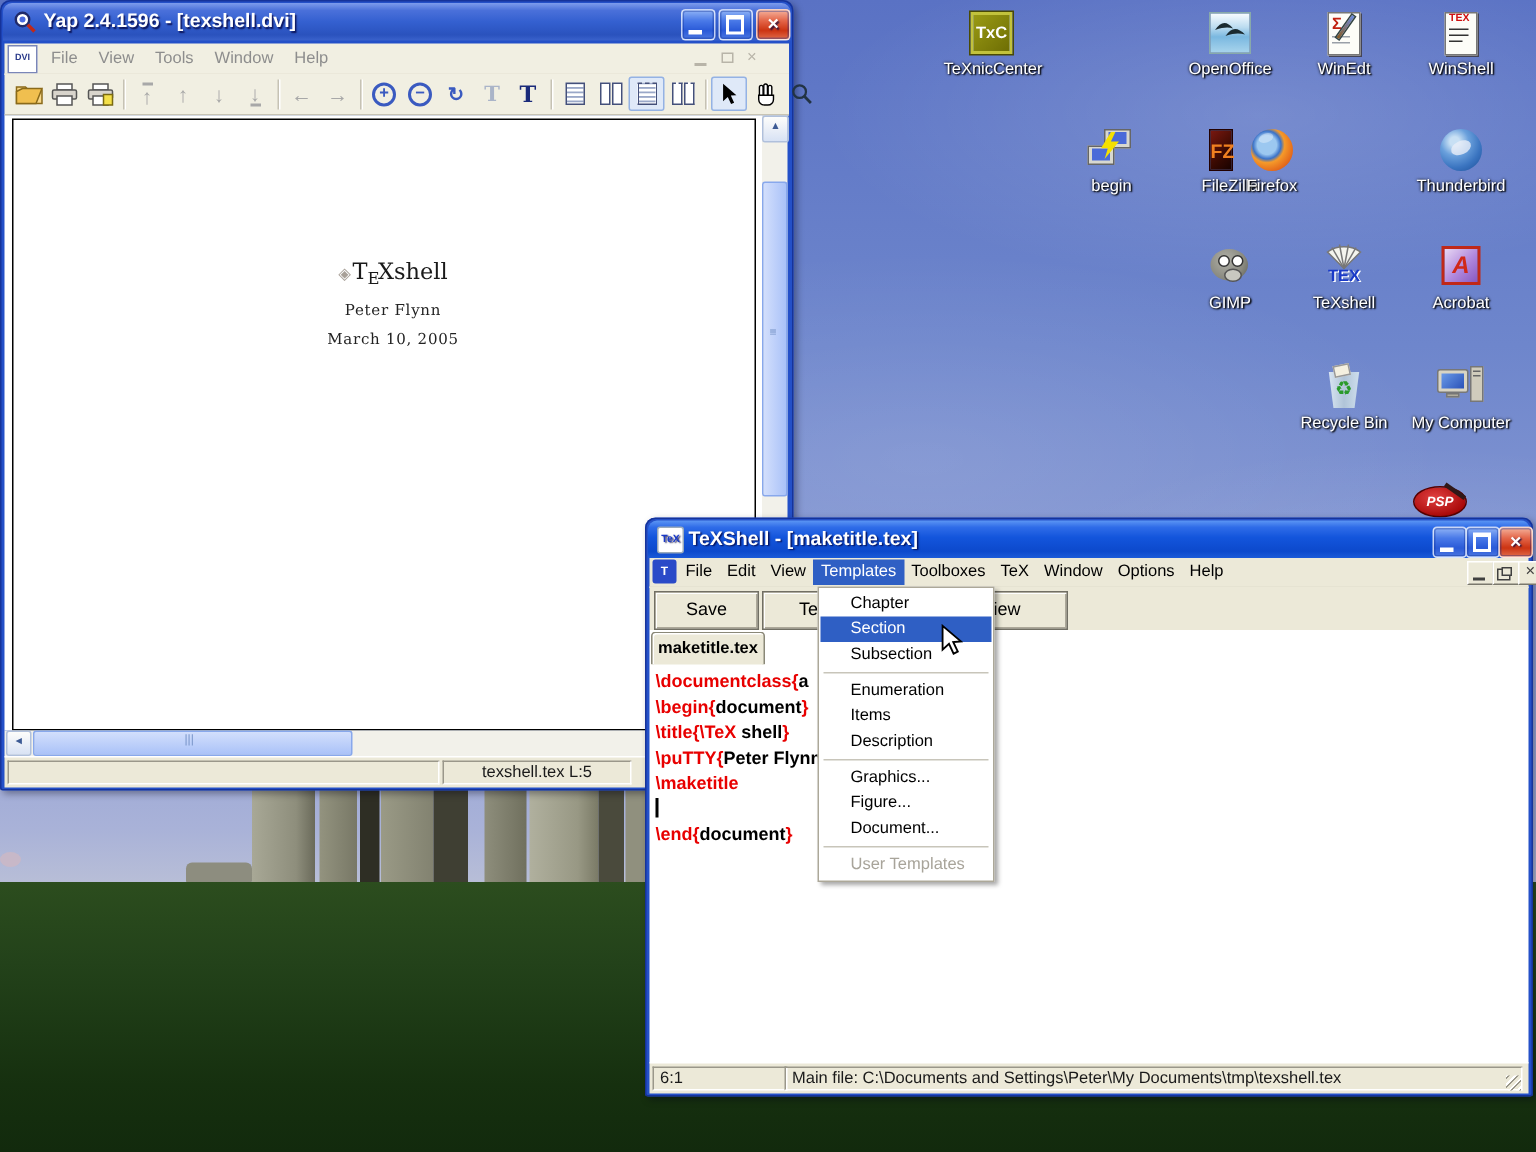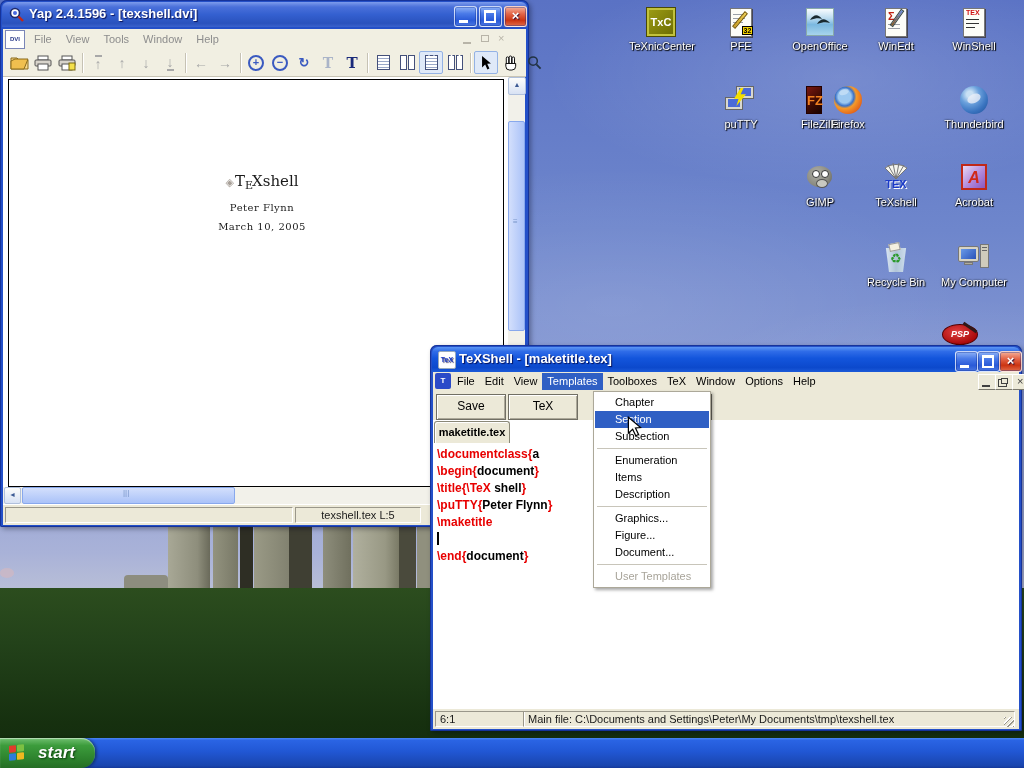--- a/index.html
+++ b/index.html
@@ -59,21 +59,21 @@
   .zoomc{width:12px;height:12px;border:2px solid #3a5ac0;border-radius:50%;color:#3a5ac0;
     font-weight:bold;font-size:11px;line-height:10px;text-align:center;}
   .pgico{width:11px;height:13px;border:1px solid #44507a;background:#fff;
     background-image:linear-gradient(#9aa8c8 1px,transparent 1px);background-size:100% 3px;background-position:0 2px;}
   .pgico2{display:flex;gap:1px;}
   .pgico2 div{width:5px;height:13px;border:1px solid #44507a;background:#fff;}
   
   .classic-btn{position:absolute;height:24px;background:#ece9d8;border:1px solid #716f64;
     box-shadow:inset 1px 1px 0 #fff,inset -1px -1px 0 #aca899;
     font-size:12px;text-align:center;color:#000;}
-  .tpl-menu{position:absolute;background:#fff;border:1px solid #aca899;box-shadow:2px 2px 3px rgba(0,0,0,.35);padding:2px 1px;margin-left:48px;}
+  .tpl-menu{position:absolute;background:#fff;border:1px solid #aca899;box-shadow:2px 2px 3px rgba(0,0,0,.35);padding:2px 1px;}
   .tpl-item{height:17px;line-height:17px;padding-left:20px;padding-right:8px;font-size:11px;color:#000;white-space:nowrap;}
   .tpl-item.sel{background:#2f5fc4;color:#fff;}
   .tpl-item.dis{color:#a8a49a;}
   .tpl-sep{height:1px;background:#c8c5ba;margin:3px 2px;}
   .ed-line{height:17px;line-height:17px;font-size:12px;font-weight:bold;white-space:pre;}
   .seg-cmd{color:#e80000;} .seg-txt{color:#000;}
   .caret{display:inline-block;width:2px;height:13px;background:#000;vertical-align:-2px;}
   .statusbar{position:absolute;background:#ece9d8;border-top:1px solid #fff;}
   .spane{position:absolute;top:2px;bottom:2px;border:1px solid;border-color:#9a978a #fff #fff #9a978a;
     font-size:11px;color:#1a1a1a;line-height:15px;white-space:nowrap;overflow:hidden;}
@@ -116,31 +116,20 @@
   <div class="stone" style="left:399px;top:508px;width:17px;height:88px;background:#4a4a3c;"></div>
   <div class="stone" style="left:417px;top:512px;width:14px;height:84px;background:#90907e;"></div>
   <div id="grass"></div>
 
   <div class="dicon" style="left:624px;top:6px;">
     <div class="art">
       <div class="sq" style="left:2px;top:2px;width:28px;height:28px;background:linear-gradient(135deg,#9a9a14,#6e6e04);border:2px solid #c2c23c;outline:1px solid #4a4a04;color:#fff;font-weight:bold;font-size:11px;line-height:24px;text-align:center;">TxC</div>
     </div>
     <div class="lbl">TeXnicCenter</div>
   </div>
-  <div class="dicon" style="left:703px;top:6px;">
-    <div class="art">
-      <div class="page"></div>
-      <div class="pline" style="left:9px;width:12px;top:8px;"></div>
-        <div class="pline" style="left:9px;width:12px;top:12px;"></div>
-        <div class="pline" style="left:9px;width:10px;top:16px;"></div>
-      <div class="sq" style="left:14px;top:4px;width:4px;height:20px;background:linear-gradient(#f4d24a,#c89a1a);transform:rotate(40deg);border:1px solid #7a5a00;"></div>
-      <div class="sq" style="left:18px;top:20px;width:11px;height:9px;background:#f4d200;border:1px solid #000;font-size:7px;font-weight:bold;line-height:8px;text-align:center;color:#000;">32</div>
-    </div>
-    <div class="lbl">PFE</div>
-  </div>
   <div class="dicon" style="left:782px;top:6px;">
     <div class="art">
       <div class="sq" style="left:3px;top:2px;width:28px;height:28px;background:linear-gradient(180deg,#f8fcff 0%,#bcdcf0 35%,#7ab8e0 60%,#a8d4ec 100%);border:1px solid #8aa;"></div>
       <svg class="abs" style="left:5px;top:6px;" width="24" height="16" viewBox="0 0 24 16">
           <path d="M2 8 C6 2,10 2,14 7 C11 6,8 6,2 8 Z" fill="#1a2a30"></path>
           <path d="M9 12 C13 6,17 6,22 11 C18 10,15 10,9 12 Z" fill="#1a2a30"></path>
         </svg>
     </div>
     <div class="lbl">OpenOffice</div>
   </div>
@@ -165,21 +154,21 @@
     <div class="lbl">WinShell</div>
   </div>
   <div class="dicon" style="left:703px;top:84px;">
     <div class="art">
       <div class="sq" style="left:12px;top:2px;width:18px;height:13px;background:#d8d8d0;border:1px solid #666;"></div>
       <div class="sq" style="left:15px;top:4px;width:12px;height:8px;background:#4a6ad8;"></div>
       <div class="sq" style="left:1px;top:13px;width:18px;height:13px;background:#d8d8d0;border:1px solid #666;"></div>
       <div class="sq" style="left:4px;top:15px;width:12px;height:8px;background:#4a6ad8;"></div>
       <div class="abs" style="left:10px;top:4px;width:12px;height:18px;background:#f4e000;clip-path:polygon(55% 0,0 60%,38% 60%,20% 100%,100% 35%,55% 35%,80% 0);"></div>
     </div>
-    <div class="lbl">puTTY</div>
+    <div class="lbl">begin</div>
   </div>
   <div class="dicon" style="left:782px;top:84px;">
     <div class="art">
       <div class="sq" style="left:3px;top:2px;width:16px;height:28px;background:linear-gradient(135deg,#7a1810,#3a0a02 60%,#180200);border:1px solid #200;color:#f08020;font-weight:bold;font-size:13px;line-height:28px;text-align:center;">FZ</div>
     </div>
     <div class="lbl">FileZilla</div>
   </div>
   <div class="dicon" style="left:810px;top:84px;">
     <div class="art">
       <div class="circ" style="left:3px;top:2px;width:28px;height:28px;background:radial-gradient(circle at 38% 38%,#9cc8f0 0 26%,#3a72c8 38%,#f59a2a 48%,#e2641a 75%,#b84408 100%);"></div>
@@ -495,25 +484,13 @@
         <div class="tpl-item">Document...</div>
         <div class="tpl-sep"></div>
         <div class="tpl-item dis">User Templates</div>
       </div>
   </div>
 
   <svg class="abs" style="left:627px;top:416px;z-index:60;" width="15" height="22" viewBox="0 0 12 18">
     <path d="M1 1 L1 14 L4.5 10.8 L7 16.2 L9.3 15.1 L6.8 9.8 L11 9.5 Z" fill="#fff" stroke="#000" stroke-width="1"></path>
   </svg>
 
-  <div id="taskbar">
-    <div id="startbtn">
-      <span class="flag">
-        <i style="left:0;top:0;background:#e03c2c;"></i>
-          <i style="left:8px;top:0;background:#7cc043;"></i>
-        <i style="left:0;top:8px;background:#2e7cd8;"></i>
-          <i style="left:8px;top:8px;background:#f0b820;"></i>
-      </span>
-      <span style="margin-left:18px;">start</span>
-    </div>
-
-  </div>
 </div>
 
 </body></html>

